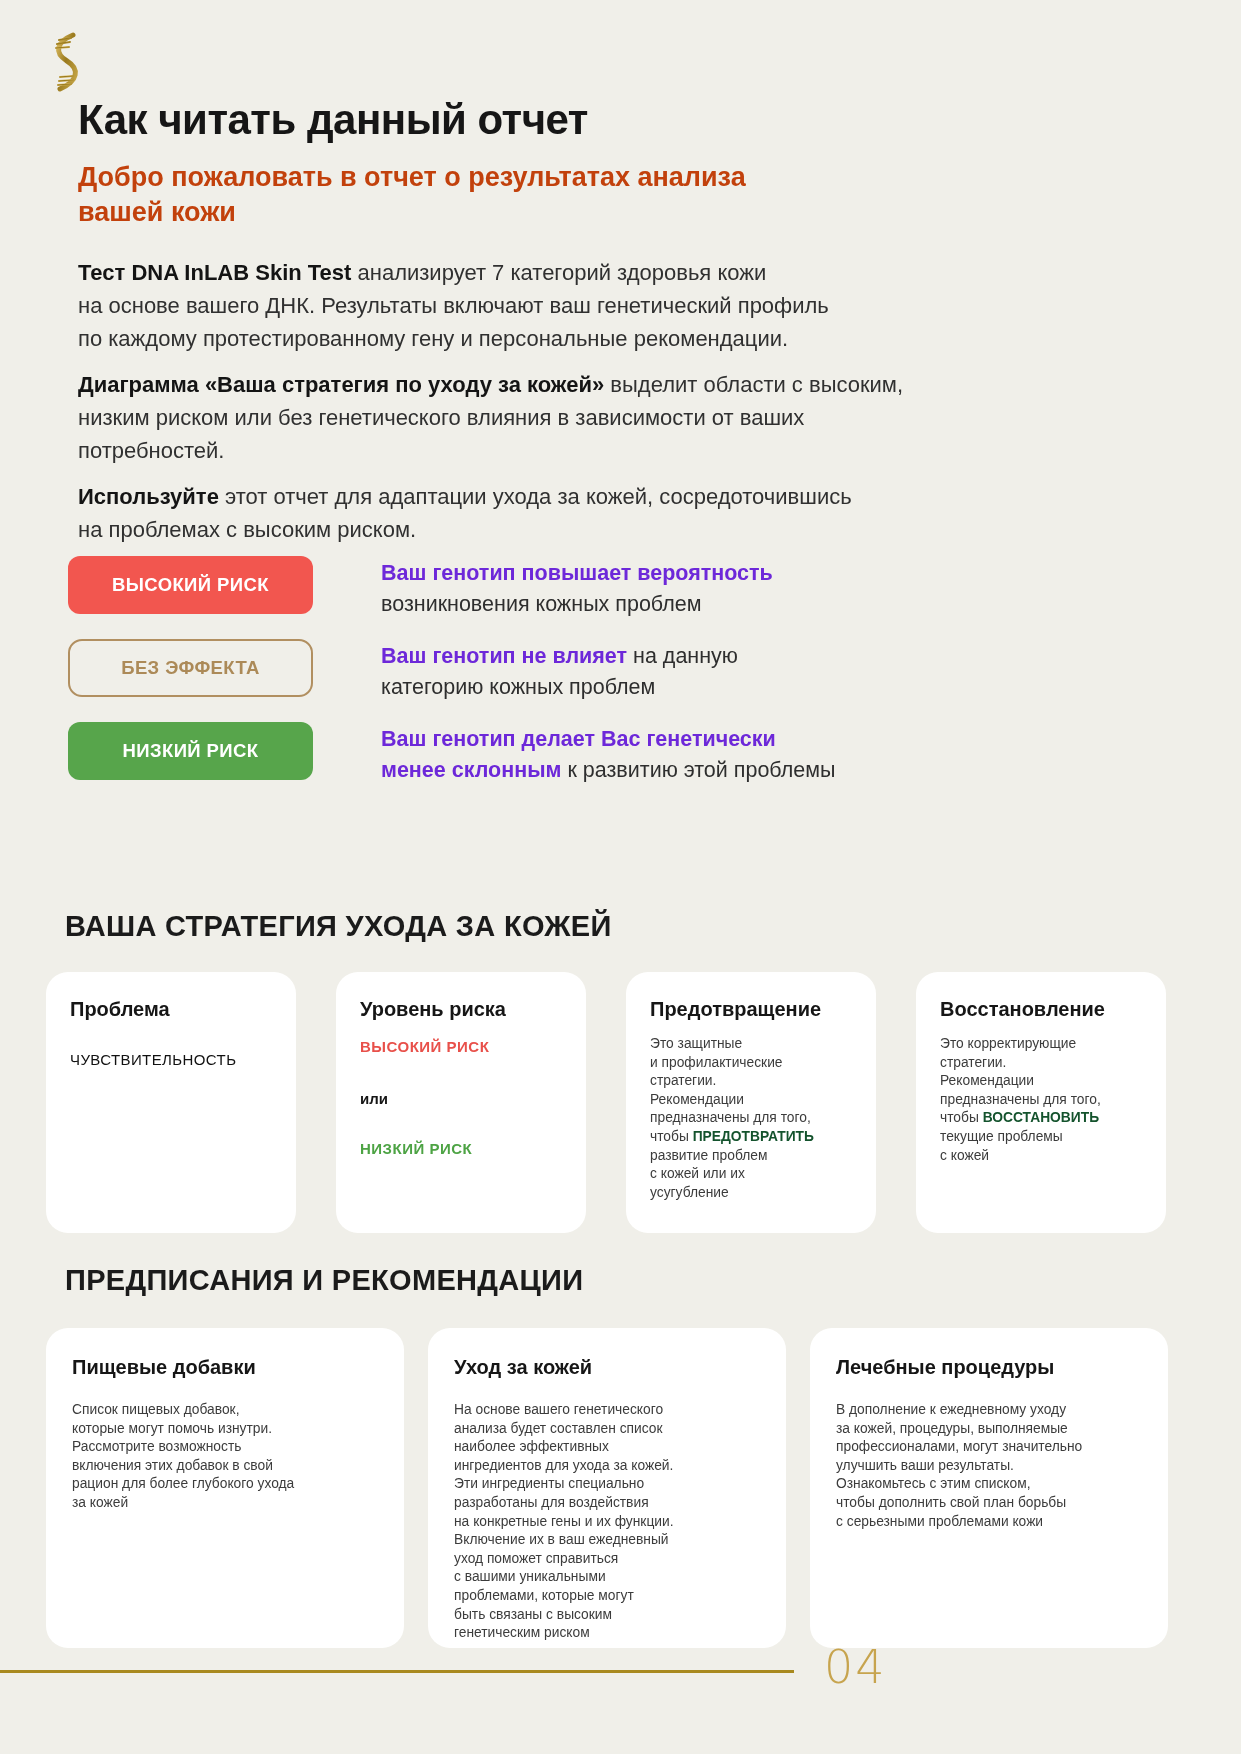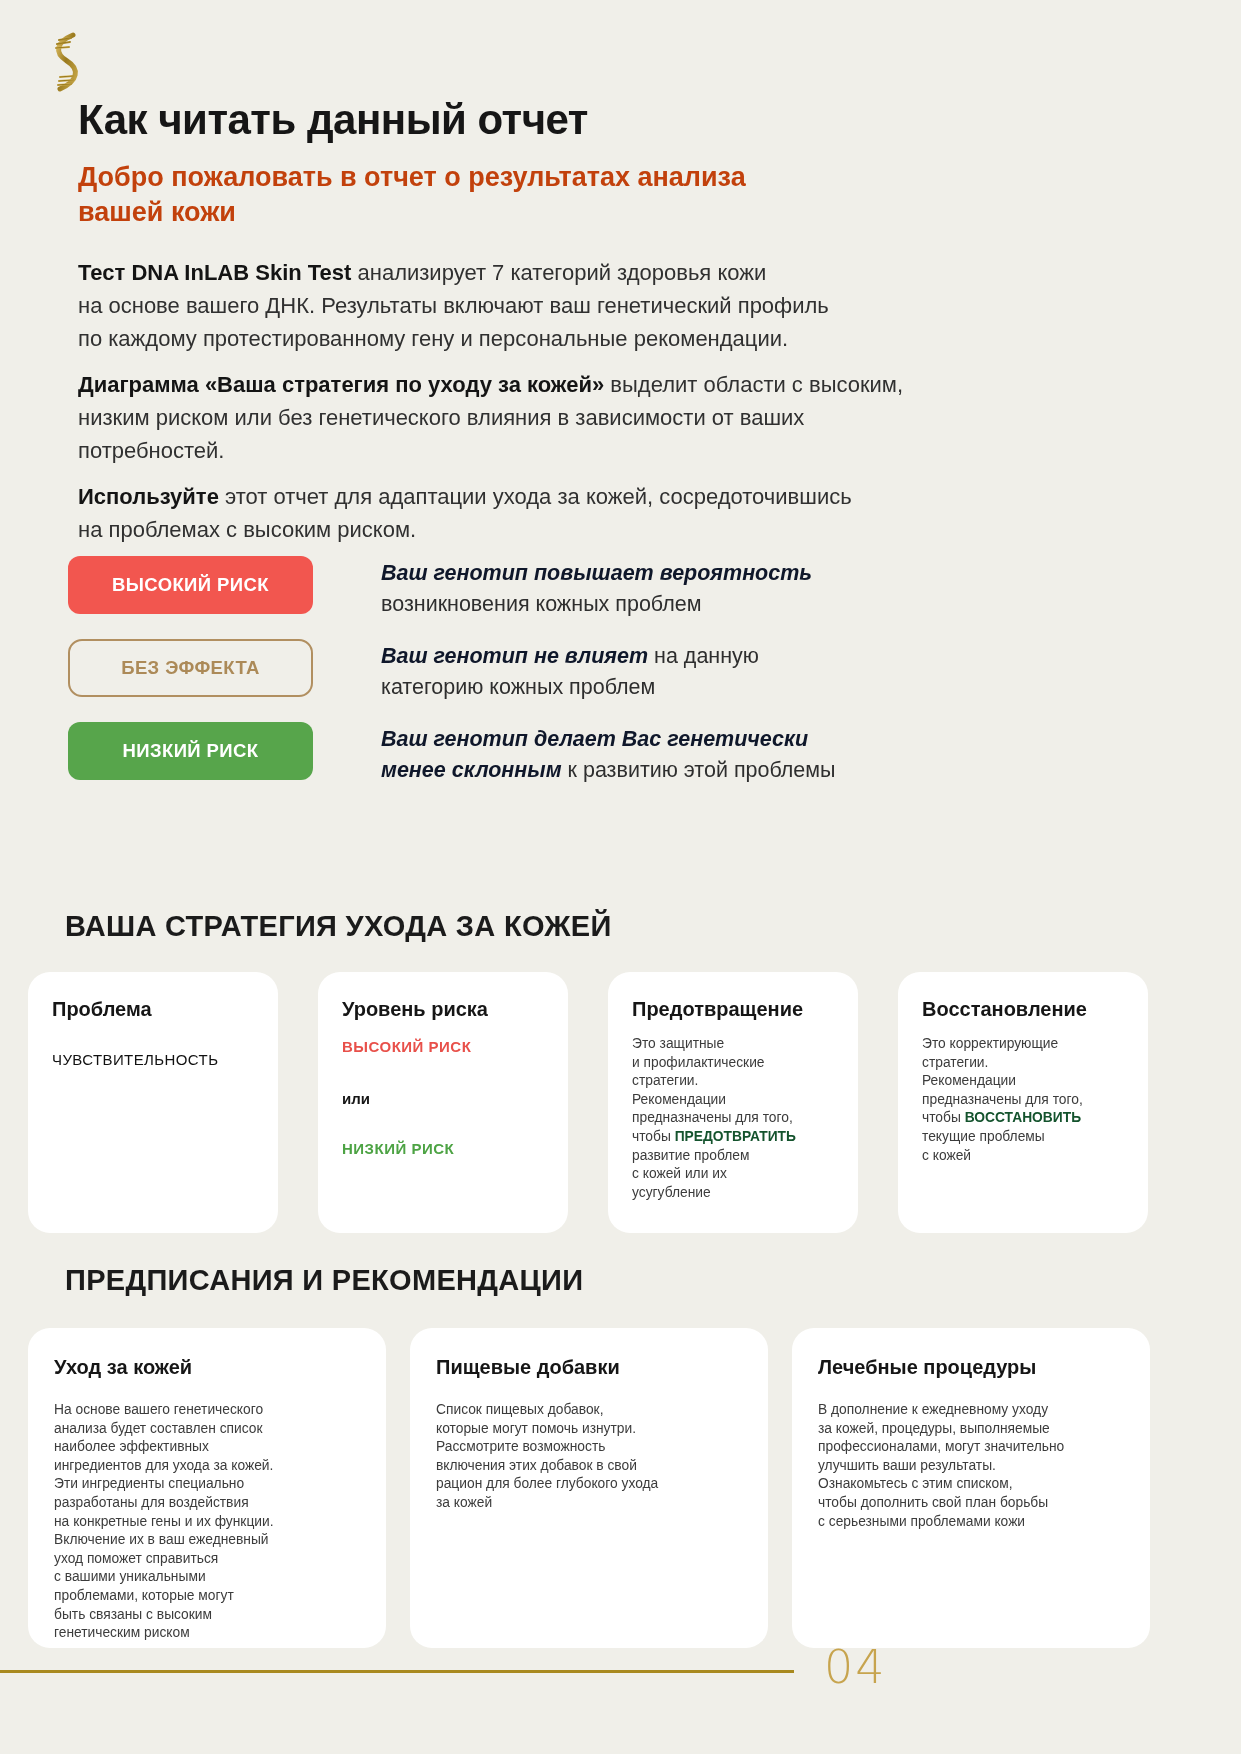--- a/index.html
+++ b/index.html
@@ -37,28 +37,28 @@
   .legend-row{display:flex;align-items:flex-start;}
   .badge{
     width:245px;height:58px;box-sizing:border-box;border-radius:12px;
     display:flex;align-items:center;justify-content:center;
     font-size:18.5px;font-weight:700;letter-spacing:0.4px;
   }
   .badge-high{background:var(--high-risk);color:#ffffff;}
   .badge-none{background:transparent;border:2px solid var(--no-effect-border);color:var(--no-effect);border-radius:14px;}
   .badge-low{background:var(--low-risk);color:#ffffff;}
   .legend-desc{margin:2px 0 0 68px;font-size:21.5px;line-height:31px;color:#2e2e2e;}
-  .legend-desc b{color:#0f172a;font-style:italic;}
+  .legend-desc b{color:#6d28d9;}
   .section-heading{
     position:absolute;left:65px;margin:0;
     font-size:29px;font-weight:600;letter-spacing:0.3px;color:#1b1b1b;
   }
   .strategy-heading{top:910px;}
   .rx-heading{top:1264px;}
-  .cards{position:absolute;left:28px;display:flex;justify-content:center;}
+  .cards{position:absolute;left:46px;display:flex;justify-content:center;}
   .strategy-cards{top:972px;gap:40px;}
   .rx-cards{top:1328px;gap:24px;}
   .card{
     background:#ffffff;border-radius:22px;box-sizing:border-box;
     padding:26px 24px;
   }
   .strategy-cards .card{width:250px;height:261px;}
   .rx-cards .card{width:358px;height:320px;padding:28px 26px;}
   .card-title{font-size:20px;font-weight:700;color:#161616;}
   .problem-value{margin-top:30px;font-size:15px;letter-spacing:0.4px;color:#111111;}
@@ -168,45 +168,45 @@
 чтобы </span><b class="pl">ВОССТАНОВИТЬ</b><span class="pl">
 текущие проблемы
 с кожей</span></p>
     </div>
   </div>
 
   <h3 class="section-heading rx-heading">ПРЕДПИСАНИЯ И РЕКОМЕНДАЦИИ</h3>
 
   <div class="cards rx-cards">
     <div class="card">
+      <div class="card-title">Пищевые добавки</div>
+      <p class="card-body pl">Список пищевых добавок,
+которые могут помочь изнутри.
+Рассмотрите возможность
+включения этих добавок в свой
+рацион для более глубокого ухода
+за кожей</p>
+    </div>
+    <div class="card">
       <div class="card-title">Уход за кожей</div>
       <p class="card-body pl">На основе вашего генетического
 анализа будет составлен список
 наиболее эффективных
 ингредиентов для ухода за кожей.
 Эти ингредиенты специально
 разработаны для воздействия
 на конкретные гены и их функции.
 Включение их в ваш ежедневный
 уход поможет справиться
 с вашими уникальными
 проблемами, которые могут
 быть связаны с высоким
 генетическим риском</p>
     </div>
     <div class="card">
-      <div class="card-title">Пищевые добавки</div>
-      <p class="card-body pl">Список пищевых добавок,
-которые могут помочь изнутри.
-Рассмотрите возможность
-включения этих добавок в свой
-рацион для более глубокого ухода
-за кожей</p>
-    </div>
-    <div class="card">
       <div class="card-title">Лечебные процедуры</div>
       <p class="card-body pl">В дополнение к ежедневному уходу
 за кожей, процедуры, выполняемые
 профессионалами, могут значительно
 улучшить ваши результаты.
 Ознакомьтесь с этим списком,
 чтобы дополнить свой план борьбы
 с серьезными проблемами кожи</p>
     </div>
   </div>

